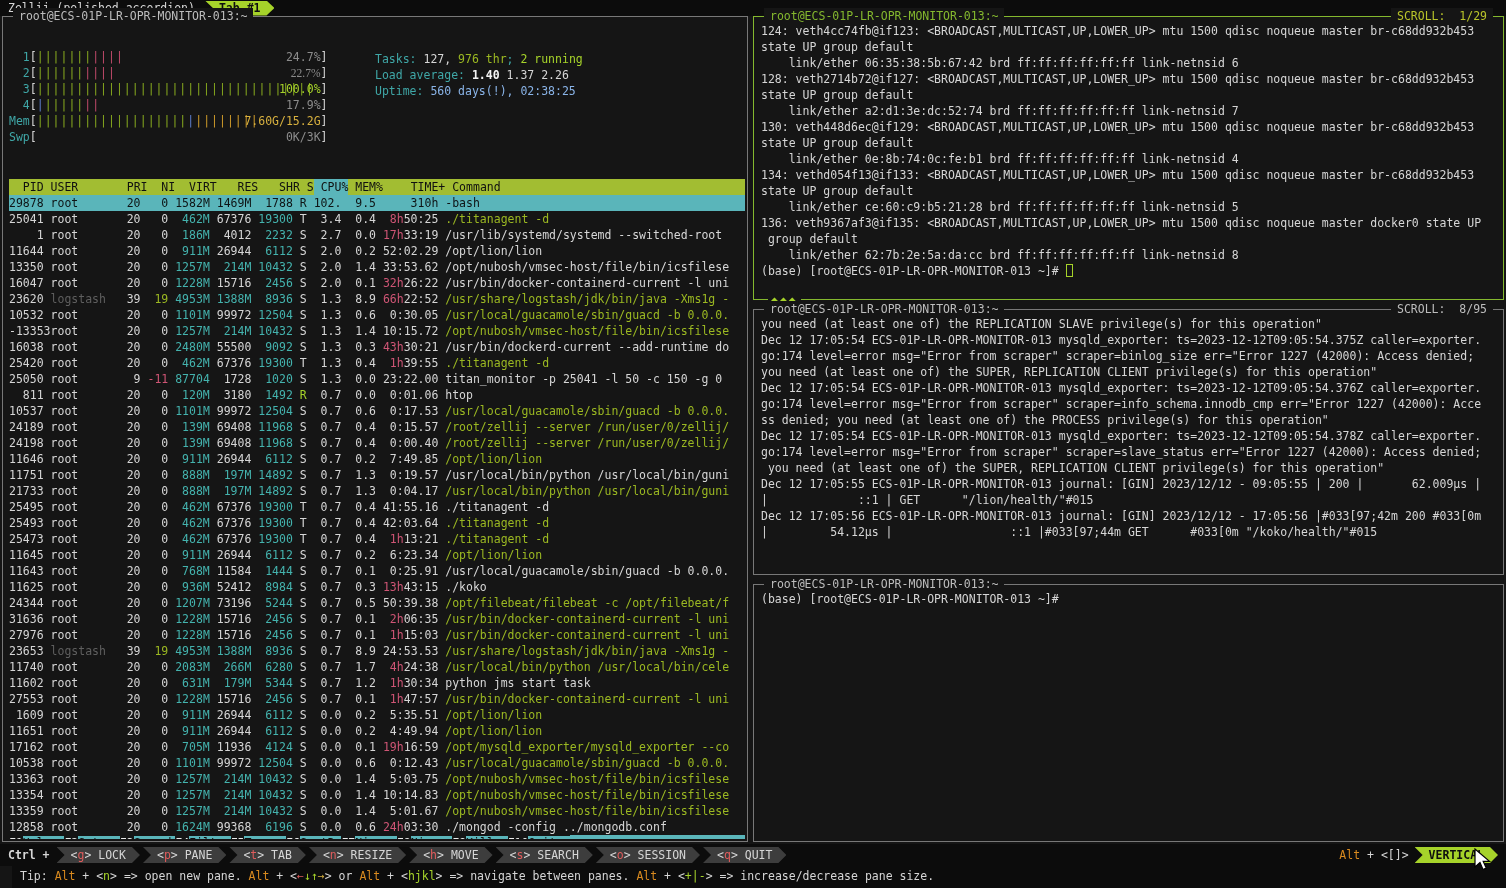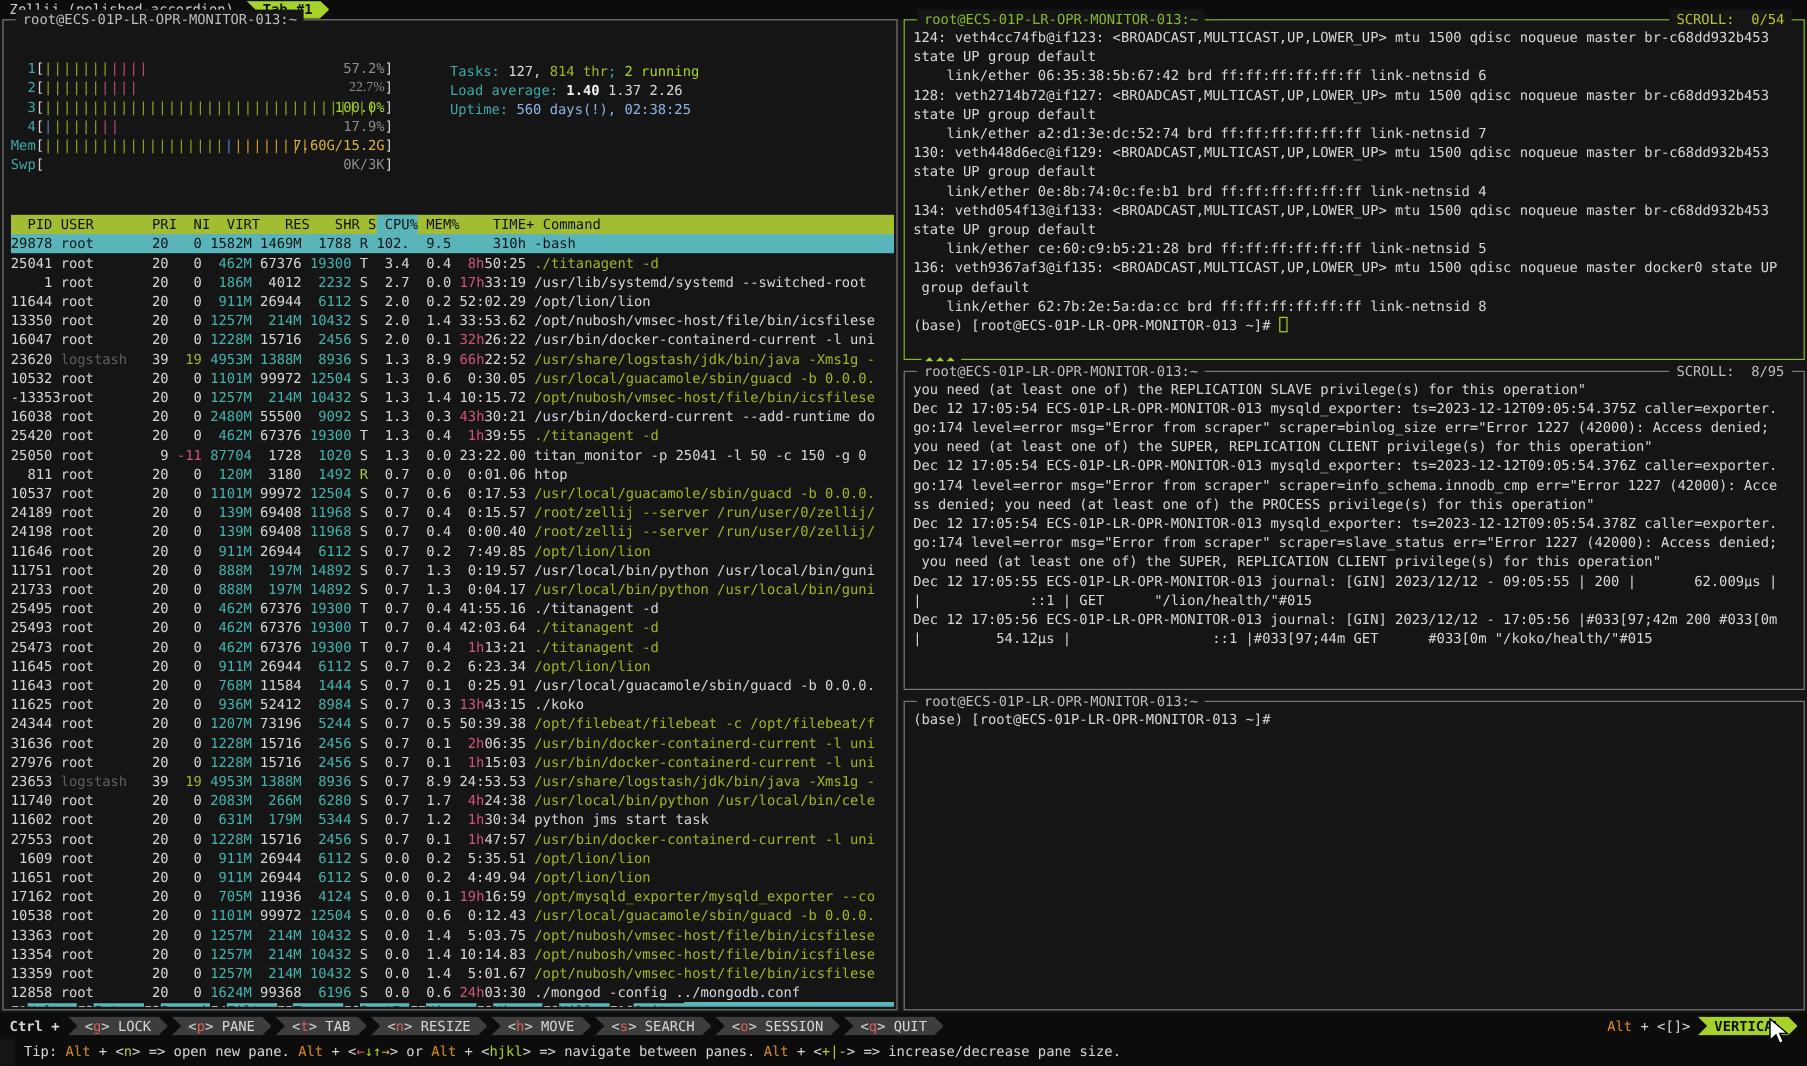--- a/index.html
+++ b/index.html
@@ -95,29 +95,29 @@
     <span class="ribbon">Tab #1</span>
   </div>
 
   <div class="panes">
 
     <div class="pane" id="pane-left">
       <span class="pane-title">root@ECS-01P-LR-OPR-MONITOR-013:~</span>
       <div class="htop">
         <div class="htop-top">
           <div id="meters">
-              <div class="meter-line"><span class="mlabel">1</span><span style="color: var(--fg);">[</span><span class="mbar"><span style="color: var(--bargreen);">|||||||</span><span style="color: var(--barred);">||||</span><span class="mval" style="color: var(--dim);">57.2%</span></span><span style="color: var(--fg);">]</span></div>
+              <div class="meter-line"><span class="mlabel">1</span><span style="color: var(--fg);">[</span><span class="mbar"><span style="color: var(--bargreen);">|||||||</span><span style="color: var(--barred);">||||</span><span class="mval" style="color: var(--dim);">24.7%</span></span><span style="color: var(--fg);">]</span></div>
               <div class="meter-line"><span class="mlabel">2</span><span style="color: var(--fg);">[</span><span class="mbar"><span style="color: var(--bargreen);">||||||</span><span style="color: var(--barred);">||||</span><span class="mval" style="color: var(--dim); font-family: Liberation Serif, serif;">22.7%</span></span><span style="color: var(--fg);">]</span></div>
               <div class="meter-line"><span class="mlabel">3</span><span style="color: var(--fg);">[</span><span class="mbar"><span style="color: var(--bargreen);">|||||||||||||||||||||||||||||||||||</span><span class="mval" style="color: var(--bgreen);">100.0%</span></span><span style="color: var(--fg);">]</span></div>
               <div class="meter-line"><span class="mlabel">4</span><span style="color: var(--fg);">[</span><span class="mbar"><span style="color: var(--blue);">|</span><span style="color: var(--bargreen);">|||||</span><span style="color: var(--barred);">||</span><span class="mval" style="color: var(--dim);">17.9%</span></span><span style="color: var(--fg);">]</span></div>
               <div class="meter-line"><span class="mlabel">Mem</span><span style="color: var(--fg);">[</span><span class="mbar"><span style="color: var(--bargreen);">|||||||||||||||||||</span><span style="color: var(--blue);">|</span><span style="color: var(--baryellow);">||||||||</span><span class="mval" style="color: var(--yellow);">7.60G/15.2G</span></span><span style="color: var(--fg);">]</span></div>
               <div class="meter-line"><span class="mlabel">Swp</span><span style="color: var(--fg);">[</span><span class="mbar"><span class="mval" style="color: var(--dim);">0K/3K</span></span><span style="color: var(--fg);">]</span></div>
             </div>
           <div class="htop-info" id="htop-info">
-              <div class="tline"><span style="color: var(--labelcyan);">Tasks: </span><span style="color: var(--fg);">127, </span><span style="color: var(--olive);">814 thr</span><span style="color: var(--labelcyan);">; </span><span style="color: var(--bgreen);">2 running</span></div>
+              <div class="tline"><span style="color: var(--labelcyan);">Tasks: </span><span style="color: var(--fg);">127, </span><span style="color: var(--olive);">976 thr</span><span style="color: var(--labelcyan);">; </span><span style="color: var(--bgreen);">2 running</span></div>
               <div class="tline"><span style="color: var(--labelcyan);">Load average: </span><span style="color: rgb(244, 244, 244); font-weight: bold;">1.40 </span><span style="color: var(--fg);">1.37 2.26</span></div>
               <div class="tline"><span style="color: var(--labelcyan);">Uptime: </span><span style="color: var(--lblue);">560 days(!), 02:38:25</span></div>
             </div>
         </div>
         <div class="thead" id="thead"><span class="f fr" style="color: rgb(16, 16, 16); width: 5ch;">PID</span><span> </span><span class="f fl" style="color: rgb(16, 16, 16); width: 10ch;">USER</span><span> </span><span class="f fr" style="color: rgb(16, 16, 16); width: 3ch;">PRI</span><span> </span><span class="f fr" style="color: rgb(16, 16, 16); width: 3ch;">NI</span><span> </span><span class="f fr" style="color: rgb(16, 16, 16); width: 5ch;">VIRT</span><span> </span><span class="f fr" style="color: rgb(16, 16, 16); width: 5ch;">RES</span><span> </span><span class="f fr" style="color: rgb(16, 16, 16); width: 5ch;">SHR</span><span> </span><span class="f fl" style="color: rgb(16, 16, 16); width: 1ch;">S</span><span style="background: var(--selbg);"> </span><span class="f fr hdr-cpu" style="color: rgb(16, 16, 16); width: 4ch;">CPU%</span><span> </span><span class="f fr" style="color: rgb(16, 16, 16); width: 4ch;">MEM%</span><span> </span><span class="f fr" style="color: rgb(16, 16, 16); width: 8ch;">TIME+</span><span> </span><span class="cmd fl" style="color: rgb(16, 16, 16);">Command</span></div>
         <div class="rows" id="prows">
             <div class="prow sel"><span class="f fr" style="color: var(--fg); width: 5ch;">29878</span><span> </span><span class="f fl" style="color: var(--fg); width: 10ch;">root</span><span class="f fr" style="color: var(--fg); width: 3ch;">20</span><span> </span><span class="f fr" style="color: var(--fg); width: 3ch;">0</span><span> </span><span class="f fr" style="color: var(--cyan); width: 5ch;">1582M</span><span> </span><span class="f fr" style="color: var(--cyan); width: 5ch;">1469M</span><span> </span><span class="f fr" style="color: var(--cyan); width: 5ch;">1788</span><span> </span><span class="f fl" style="color: var(--bgreen); width: 1ch;">R</span><span> </span><span class="f fr" style="color: var(--fg); width: 4ch;">102.</span><span> </span><span class="f fr" style="color: var(--fg); width: 4ch;">9.5</span><span> </span><span class="f fr" style="width: 8ch;"><span style="color: var(--fg);">310h</span></span><span> </span><span class="cmd fl" style="color: var(--fg);">-bash</span></div>
             <div class="prow"><span class="f fr" style="color: var(--fg); width: 5ch;">25041</span><span> </span><span class="f fl" style="color: var(--fg); width: 10ch;">root</span><span class="f fr" style="color: var(--fg); width: 3ch;">20</span><span> </span><span class="f fr" style="color: var(--fg); width: 3ch;">0</span><span> </span><span class="f fr" style="color: var(--cyan); width: 5ch;">462M</span><span> </span><span class="f fr" style="color: var(--fg); width: 5ch;">67376</span><span> </span><span class="f fr" style="color: var(--cyan); width: 5ch;">19300</span><span> </span><span class="f fl" style="color: var(--fg); width: 1ch;">T</span><span> </span><span class="f fr" style="color: var(--fg); width: 4ch;">3.4</span><span> </span><span class="f fr" style="color: var(--fg); width: 4ch;">0.4</span><span> </span><span class="f fr" style="width: 8ch;"><span style="color: var(--pink);">8h</span><span style="color: var(--fg);">50:25</span></span><span> </span><span class="cmd fl" style="color: var(--olive);">./titanagent -d</span></div>
             <div class="prow"><span class="f fr" style="color: var(--fg); width: 5ch;">1</span><span> </span><span class="f fl" style="color: var(--fg); width: 10ch;">root</span><span class="f fr" style="color: var(--fg); width: 3ch;">20</span><span> </span><span class="f fr" style="color: var(--fg); width: 3ch;">0</span><span> </span><span class="f fr" style="color: var(--cyan); width: 5ch;">186M</span><span> </span><span class="f fr" style="color: var(--fg); width: 5ch;">4012</span><span> </span><span class="f fr" style="color: var(--cyan); width: 5ch;">2232</span><span> </span><span class="f fl" style="color: var(--fg); width: 1ch;">S</span><span> </span><span class="f fr" style="color: var(--fg); width: 4ch;">2.7</span><span> </span><span class="f fr" style="color: var(--fg); width: 4ch;">0.0</span><span> </span><span class="f fr" style="width: 8ch;"><span style="color: var(--pink);">17h</span><span style="color: var(--fg);">33:19</span></span><span> </span><span class="cmd fl" style="color: var(--fg);">/usr/lib/systemd/systemd --switched-root</span></div>
             <div class="prow"><span class="f fr" style="color: var(--fg); width: 5ch;">11644</span><span> </span><span class="f fl" style="color: var(--fg); width: 10ch;">root</span><span class="f fr" style="color: var(--fg); width: 3ch;">20</span><span> </span><span class="f fr" style="color: var(--fg); width: 3ch;">0</span><span> </span><span class="f fr" style="color: var(--cyan); width: 5ch;">911M</span><span> </span><span class="f fr" style="color: var(--fg); width: 5ch;">26944</span><span> </span><span class="f fr" style="color: var(--cyan); width: 5ch;">6112</span><span> </span><span class="f fl" style="color: var(--fg); width: 1ch;">S</span><span> </span><span class="f fr" style="color: var(--fg); width: 4ch;">2.0</span><span> </span><span class="f fr" style="color: var(--fg); width: 4ch;">0.2</span><span> </span><span class="f fr" style="width: 8ch;"><span style="color: var(--fg);">52:02.29</span></span><span> </span><span class="cmd fl" style="color: var(--fg);">/opt/lion/lion</span></div>
@@ -159,21 +159,21 @@
             <div class="prow"><span class="f fr" style="color: var(--fg); width: 5ch;">12858</span><span> </span><span class="f fl" style="color: var(--fg); width: 10ch;">root</span><span class="f fr" style="color: var(--fg); width: 3ch;">20</span><span> </span><span class="f fr" style="color: var(--fg); width: 3ch;">0</span><span> </span><span class="f fr" style="color: var(--cyan); width: 5ch;">1624M</span><span> </span><span class="f fr" style="color: var(--fg); width: 5ch;">99368</span><span> </span><span class="f fr" style="color: var(--cyan); width: 5ch;">6196</span><span> </span><span class="f fl" style="color: var(--fg); width: 1ch;">S</span><span> </span><span class="f fr" style="color: var(--fg); width: 4ch;">0.0</span><span> </span><span class="f fr" style="color: var(--fg); width: 4ch;">0.6</span><span> </span><span class="f fr" style="width: 8ch;"><span style="color: var(--pink);">24h</span><span style="color: var(--fg);">03:30</span></span><span> </span><span class="cmd fl" style="color: var(--fg);">./mongod -config ../mongodb.conf</span></div>
           </div>
         <div class="fbar" id="fbar"><span><span class="fkey">F1</span><span class="flabel">Help  </span></span><span><span class="fkey">F2</span><span class="flabel">Setup </span></span><span><span class="fkey">F3</span><span class="flabel">Search</span></span><span><span class="fkey">F4</span><span class="flabel">Filter</span></span><span><span class="fkey">F5</span><span class="flabel">Tree  </span></span><span><span class="fkey">F6</span><span class="flabel">SortBy</span></span><span><span class="fkey">F7</span><span class="flabel">Nice -</span></span><span><span class="fkey">F8</span><span class="flabel">Nice +</span></span><span><span class="fkey">F9</span><span class="flabel">Kill  </span></span><span><span class="fkey">F10</span><span class="flabel">Quit  </span></span><span class="ffill"></span></div>
       </div>
     </div>
 
     <div class="rightcol">
 
       <div class="pane focused" id="pane-tr">
         <span class="pane-title">root@ECS-01P-LR-OPR-MONITOR-013:~</span>
-        <span class="scroll-ind">SCROLL:  0/54</span>
+        <span class="scroll-ind">SCROLL:  1/29</span>
         <span class="diamonds">◆◆◆</span>
         <div class="pane-content" id="tr-content"><div class="tline">124: veth4cc74fb@if123: &lt;BROADCAST,MULTICAST,UP,LOWER_UP&gt; mtu 1500 qdisc noqueue master br-c68dd932b453</div><div class="tline">state UP group default</div><div class="tline">    link/ether 06:35:38:5b:67:42 brd ff:ff:ff:ff:ff:ff link-netnsid 6</div><div class="tline">128: veth2714b72@if127: &lt;BROADCAST,MULTICAST,UP,LOWER_UP&gt; mtu 1500 qdisc noqueue master br-c68dd932b453</div><div class="tline">state UP group default</div><div class="tline">    link/ether a2:d1:3e:dc:52:74 brd ff:ff:ff:ff:ff:ff link-netnsid 7</div><div class="tline">130: veth448d6ec@if129: &lt;BROADCAST,MULTICAST,UP,LOWER_UP&gt; mtu 1500 qdisc noqueue master br-c68dd932b453</div><div class="tline">state UP group default</div><div class="tline">    link/ether 0e:8b:74:0c:fe:b1 brd ff:ff:ff:ff:ff:ff link-netnsid 4</div><div class="tline">134: vethd054f13@if133: &lt;BROADCAST,MULTICAST,UP,LOWER_UP&gt; mtu 1500 qdisc noqueue master br-c68dd932b453</div><div class="tline">state UP group default</div><div class="tline">    link/ether ce:60:c9:b5:21:28 brd ff:ff:ff:ff:ff:ff link-netnsid 5</div><div class="tline">136: veth9367af3@if135: &lt;BROADCAST,MULTICAST,UP,LOWER_UP&gt; mtu 1500 qdisc noqueue master docker0 state UP</div><div class="tline"> group default</div><div class="tline">    link/ether 62:7b:2e:5a:da:cc brd ff:ff:ff:ff:ff:ff link-netnsid 8</div><div class="tline"><span style="color: var(--fg);">(base) [root@ECS-01P-LR-OPR-MONITOR-013 ~]# </span><span class="curs"></span></div></div>
       </div>
 
       <div class="pane" id="pane-mr">
         <span class="pane-title">root@ECS-01P-LR-OPR-MONITOR-013:~</span>
         <span class="scroll-ind">SCROLL:  8/95</span>
         <div class="pane-content" id="mr-content"><div class="tline">you need (at least one of) the REPLICATION SLAVE privilege(s) for this operation"</div><div class="tline">Dec 12 17:05:54 ECS-01P-LR-OPR-MONITOR-013 mysqld_exporter: ts=2023-12-12T09:05:54.375Z caller=exporter.</div><div class="tline">go:174 level=error msg="Error from scraper" scraper=binlog_size err="Error 1227 (42000): Access denied;</div><div class="tline">you need (at least one of) the SUPER, REPLICATION CLIENT privilege(s) for this operation"</div><div class="tline">Dec 12 17:05:54 ECS-01P-LR-OPR-MONITOR-013 mysqld_exporter: ts=2023-12-12T09:05:54.376Z caller=exporter.</div><div class="tline">go:174 level=error msg="Error from scraper" scraper=info_schema.innodb_cmp err="Error 1227 (42000): Acce</div><div class="tline">ss denied; you need (at least one of) the PROCESS privilege(s) for this operation"</div><div class="tline">Dec 12 17:05:54 ECS-01P-LR-OPR-MONITOR-013 mysqld_exporter: ts=2023-12-12T09:05:54.378Z caller=exporter.</div><div class="tline">go:174 level=error msg="Error from scraper" scraper=slave_status err="Error 1227 (42000): Access denied;</div><div class="tline"> you need (at least one of) the SUPER, REPLICATION CLIENT privilege(s) for this operation"</div><div class="tline">Dec 12 17:05:55 ECS-01P-LR-OPR-MONITOR-013 journal: [GIN] 2023/12/12 - 09:05:55 | 200 |       62.009µs |</div><div class="tline">|             ::1 | GET      "/lion/health/"#015</div><div class="tline">Dec 12 17:05:56 ECS-01P-LR-OPR-MONITOR-013 journal: [GIN] 2023/12/12 - 17:05:56 |#033[97;42m 200 #033[0m</div><div class="tline">|         54.12µs |                 ::1 |#033[97;44m GET      #033[0m "/koko/health/"#015</div></div>
       </div>
 

